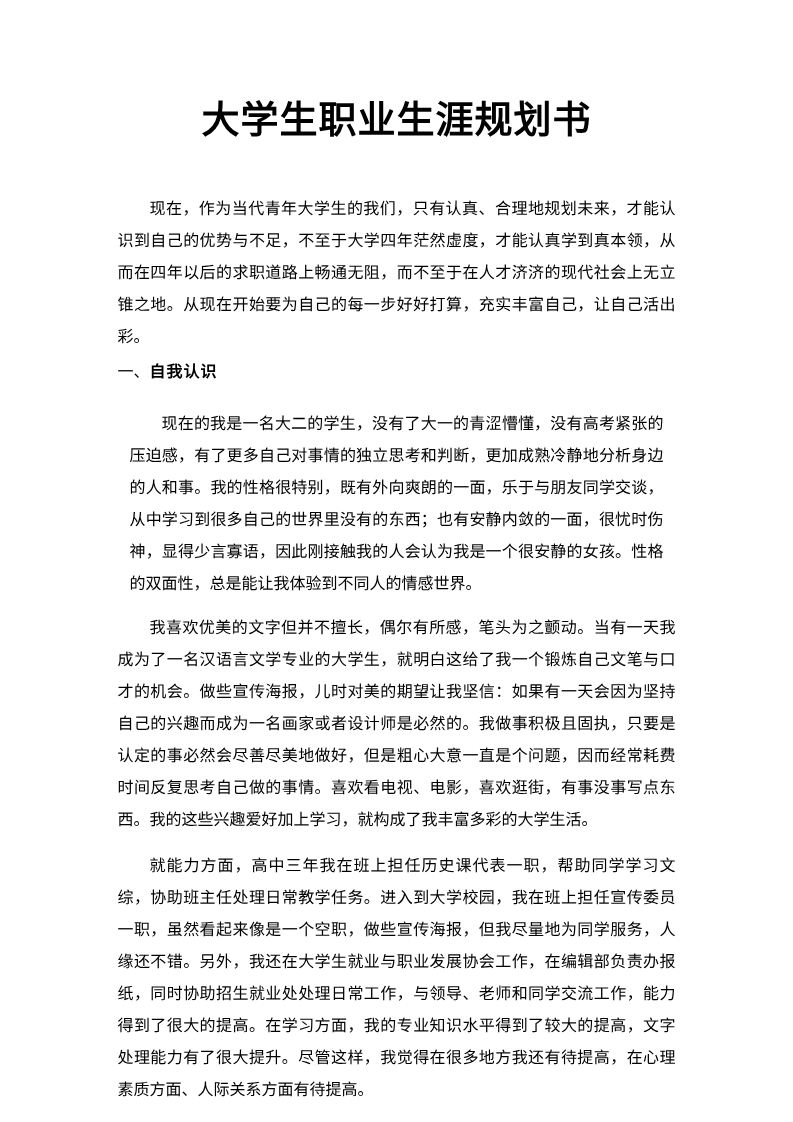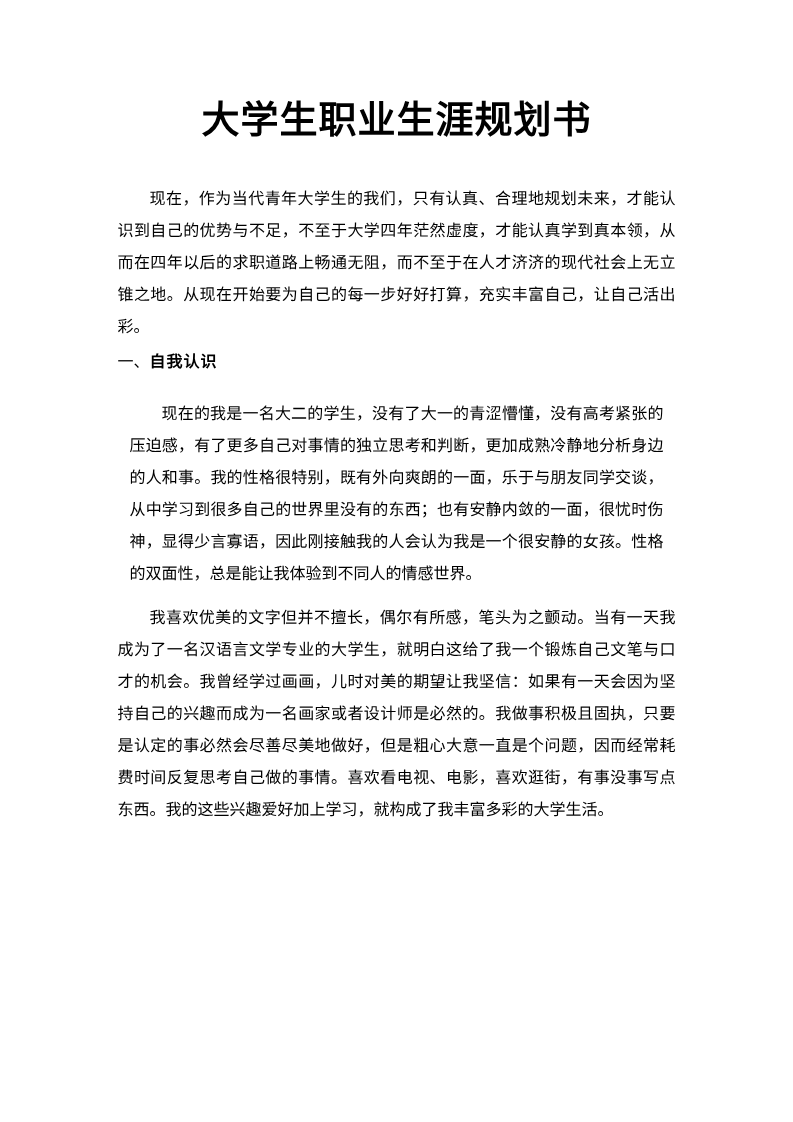--- a/index.html
+++ b/index.html
@@ -31,21 +31,21 @@
   }
   .body-par {
     font-family: "Liberation Serif", "DejaVu Serif", serif;
     font-size: 16px;
     line-height: 32px;
     text-align: justify;
     text-justify: inter-ideograph;
     text-indent: 2em;
     color: #000000;
   }
-  .intro-par   { margin: 38px 0 0 0; }
+  .intro-par   { margin: 48px 0 0 0; }
   .section-heading {
     margin: 8px 0 25px 0;
     font-size: 16px;
     line-height: 22px;
     color: #000000;
   }
   .section-heading .section-number {
     font-family: "Liberation Serif", "DejaVu Serif", serif;
     font-weight: 400;
   }
@@ -67,16 +67,17 @@
   <h1 class="doc-title">大学生职业生涯规划书</h1>
 
   <p class="body-par intro-par">现在，作为当代青年大学生的我们，只有认真、合理地规划未来，才能认识到自己的优势与不足，不至于大学四年茫然虚度，才能认真学到真本领，从而在四年以后的求职道路上畅通无阻，而不至于在人才济济的现代社会上无立锥之地。从现在开始要为自己的每一步好好打算，充实丰富自己，让自己活出彩。</p>
 
   <h2 class="section-heading">
     <span class="section-number">一、</span><span class="section-label">自我认识</span>
   </h2>
 
   <p class="body-par par-2">现在的我是一名大二的学生，没有了大一的青涩懵懂，没有高考紧张的压迫感，有了更多自己对事情的独立思考和判断，更加成熟冷静地分析身边的人和事。我的性格很特别，既有外向爽朗的一面，乐于与朋友同学交谈，从中学习到很多自己的世界里没有的东西；也有安静内敛的一面，很忧时伤神，显得少言寡语，因此刚接触我的人会认为我是一个很安静的女孩。性格的双面性，总是能让我体验到不同人的情感世界。</p>
 
-  <p class="body-par par-3">我喜欢优美的文字但并不擅长，偶尔有所感，笔头为之颤动。当有一天我成为了一名汉语言文学专业的大学生，就明白这给了我一个锻炼自己文笔与口才的机会。我曾经学过画画，儿时对美的期望让我坚信：如果有一天会因为坚持自己的兴趣而成为一名画家或者设计师是必然的。我做事积极且固执，只要是认定的事必然会尽善尽美地做好，但是粗心大意一直是个问题，因而经常耗费时间反复思考自己做的事情。喜欢看电视、电影，喜欢逛街，有事没事写点东西。我的这些兴趣爱好加上学习，就构成了我丰富多彩的大学生活。</p>
+  <p class="body-par par-3">我喜欢优美的文字但并不擅长，偶尔有所感，笔头为之颤动。当有一天我成为了一名汉语言文学专业的大学生，就明白这给了我一个锻炼自己文笔与口才的机会。做些宣传海报，儿时对美的期望让我坚信：如果有一天会因为坚持自己的兴趣而成为一名画家或者设计师是必然的。我做事积极且固执，只要是认定的事必然会尽善尽美地做好，但是粗心大意一直是个问题，因而经常耗费时间反复思考自己做的事情。喜欢看电视、电影，喜欢逛街，有事没事写点东西。我的这些兴趣爱好加上学习，就构成了我丰富多彩的大学生活。</p>
 
+  <p class="body-par par-4">就能力方面，高中三年我在班上担任历史课代表一职，帮助同学学习文综，协助班主任处理日常教学任务。进入到大学校园，我在班上担任宣传委员一职，虽然看起来像是一个空职，做些宣传海报，但我尽量地为同学服务，人缘还不错。另外，我还在大学生就业与职业发展协会工作，在编辑部负责办报纸，同时协助招生就业处处理日常工作，与领导、老师和同学交流工作，能力得到了很大的提高。在学习方面，我的专业知识水平得到了较大的提高，文字处理能力有了很大提升。尽管这样，我觉得在很多地方我还有待提高，在心理素质方面、人际关系方面有待提高。</p>
 
 </div>
 
 </body></html>

